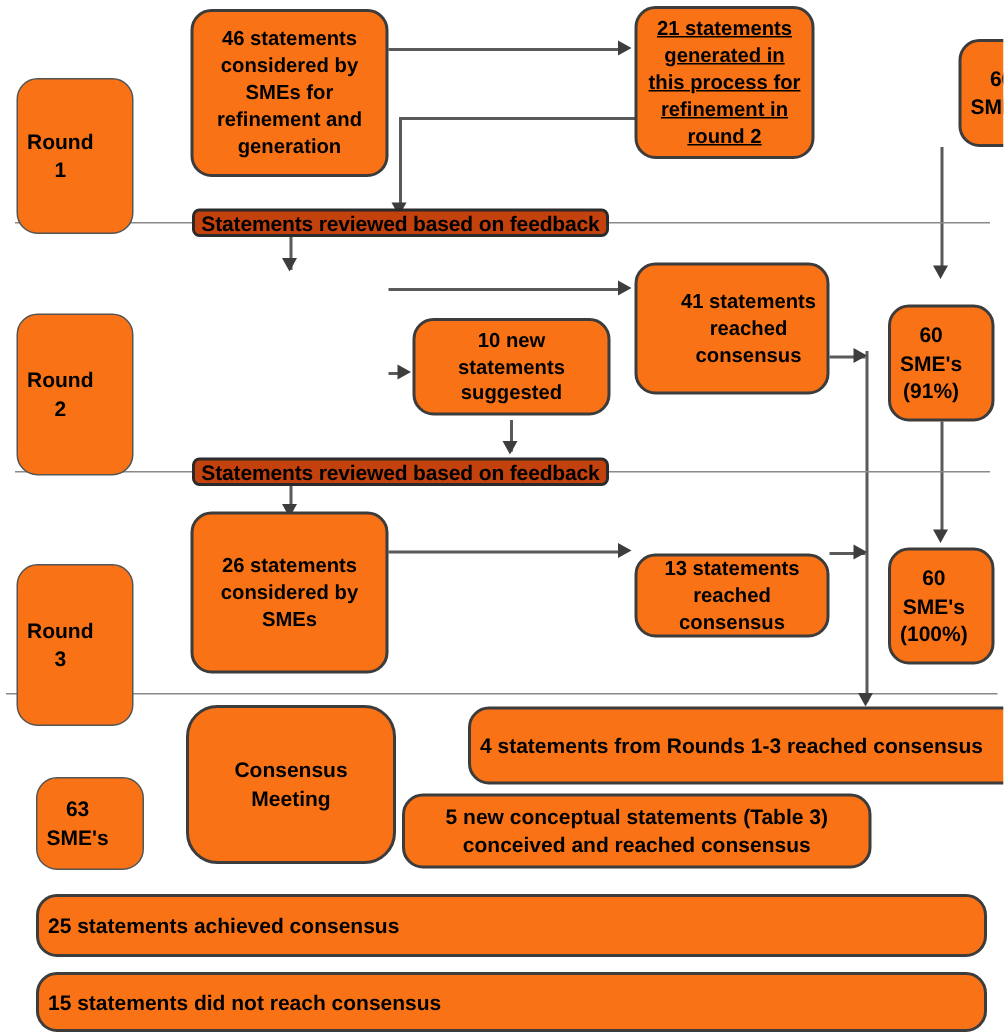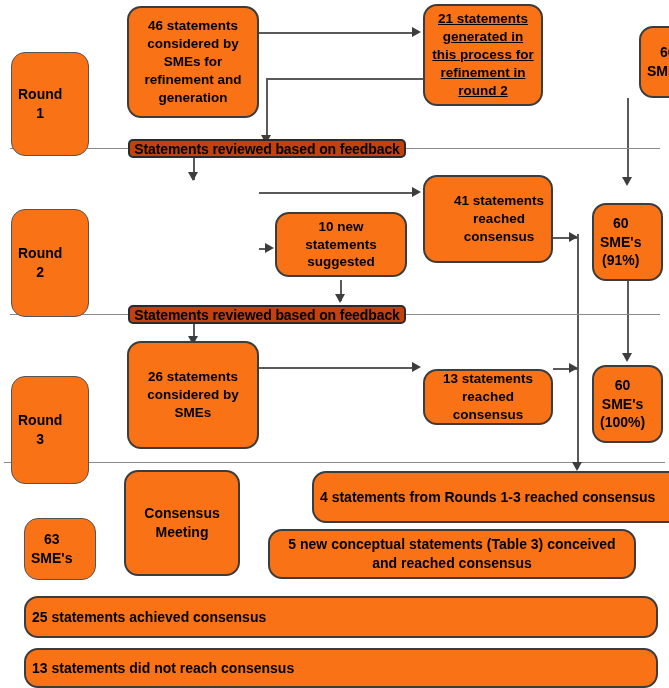--- a/index.html
+++ b/index.html
@@ -199,33 +199,33 @@
 
   <div class="hline" style="left:553px; top:368px; width:24px;"></div>
   <div class="arrow-r" style="left:569px; top:363px;"></div>
 
   <div class="divider" style="left:4px; top:462px; width:661px;"></div>
 
   <div class="node thin sme-text" style="left:24px; top:482px; width:72px; height:62px;">
     <span class="txt">63<br>SME's</span>
   </div>
 
-  <div class="node wide-text" style="left:124px; top:470px; width:116px; height:106px;">
+  <div class="node wide-text" style="left:124px; top:470px; width:140px; height:106px;border-radius:21px;">
     <span class="txt">Consensus Meeting</span>
   </div>
 
   <div class="node wide-text" style="left:268px; top:471px; width:390px; height:52px;margin-left:44px;">
     <span class="txt">4 statements  from Rounds 1-3 reached consensus</span>
   </div>
 
-  <div class="node wide-text" style="left:268px; top:529px; width:368px; height:50px;">
+  <div class="node wide-text" style="left:268px; top:529px; width:313px; height:50px;">
     <span class="txt">5 new conceptual statements (Table 3) conceived and reached consensus</span>
   </div>
 
   <div class="node wide-text" style="left:24px; top:596px; width:634px; height:42px;">
     <span class="txt">25 statements achieved consensus</span>
   </div>
 
   <div class="node wide-text" style="left:24px; top:648px; width:634px; height:40px;">
-    <span class="txt">13 statements did not reach consensus</span>
+    <span class="txt">15 statements did not reach consensus</span>
   </div>
 
 </div>
 
 </body></html>

